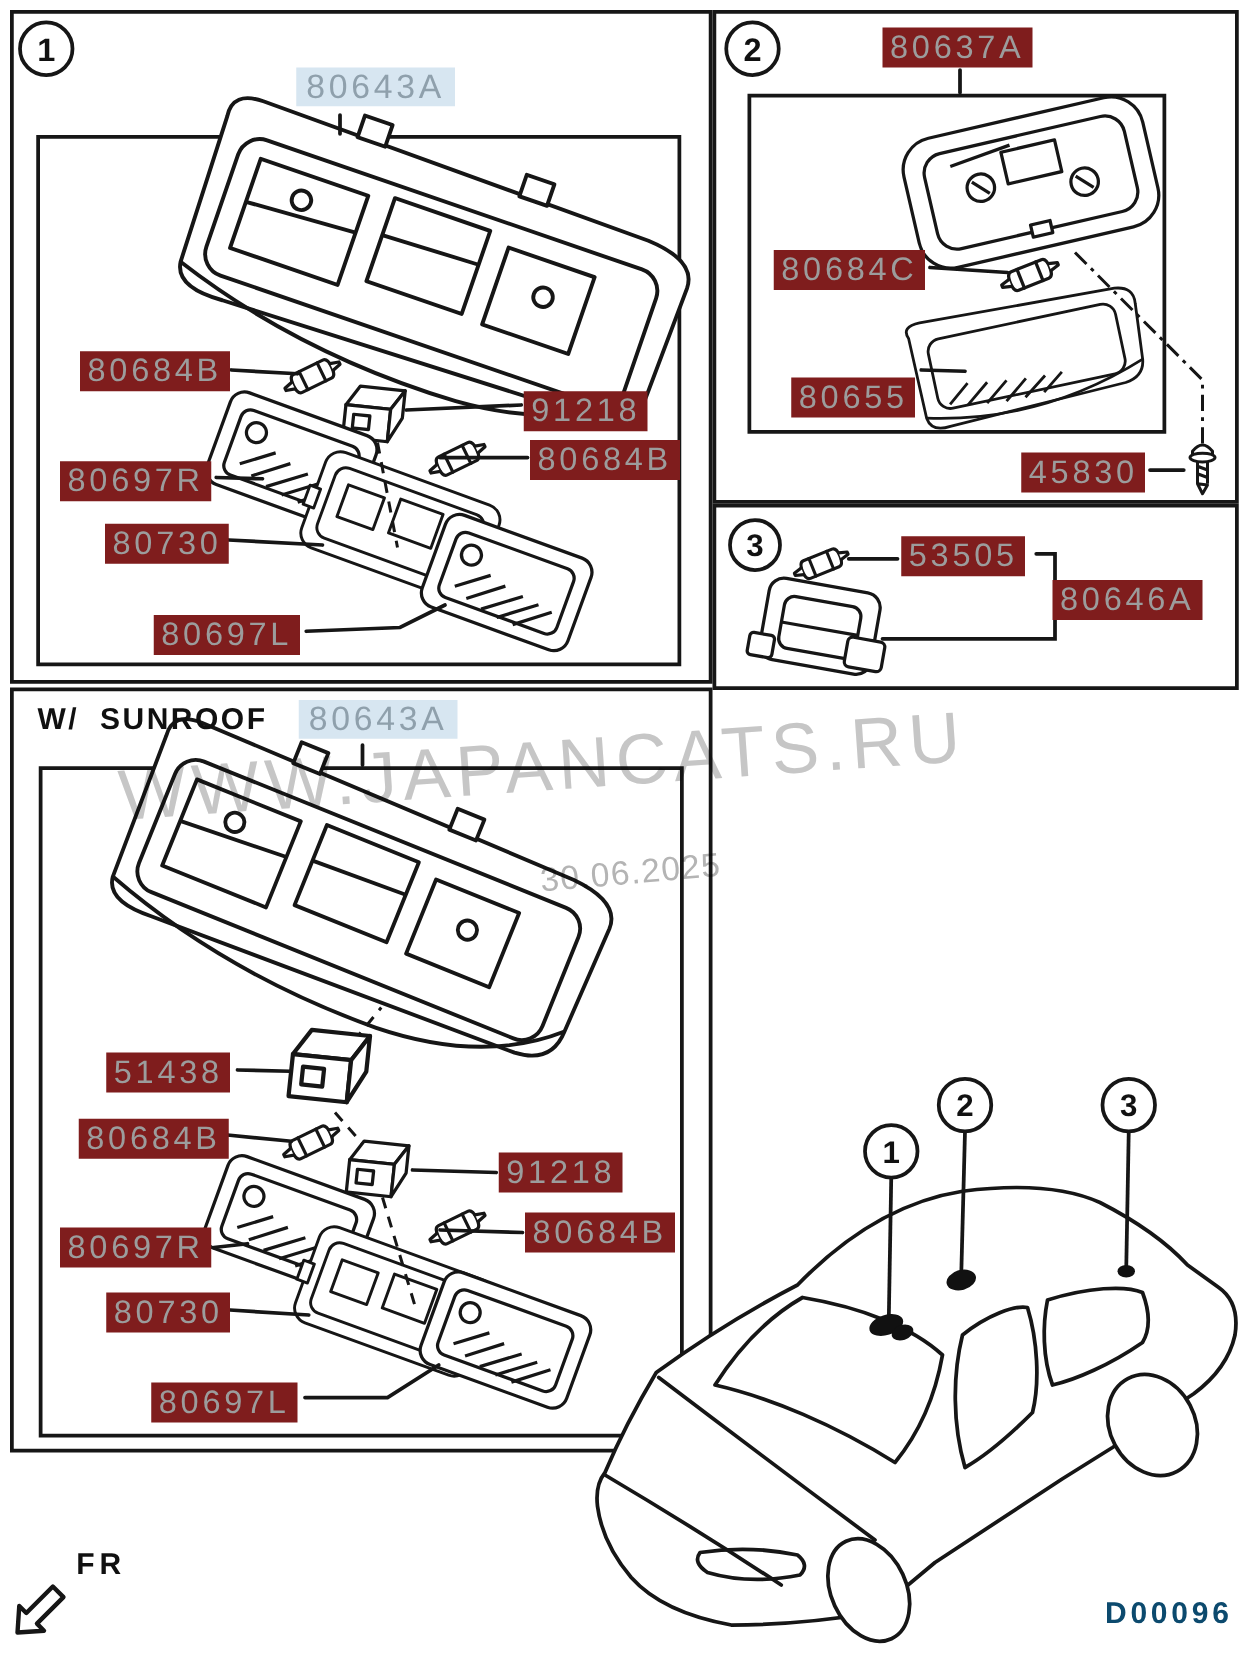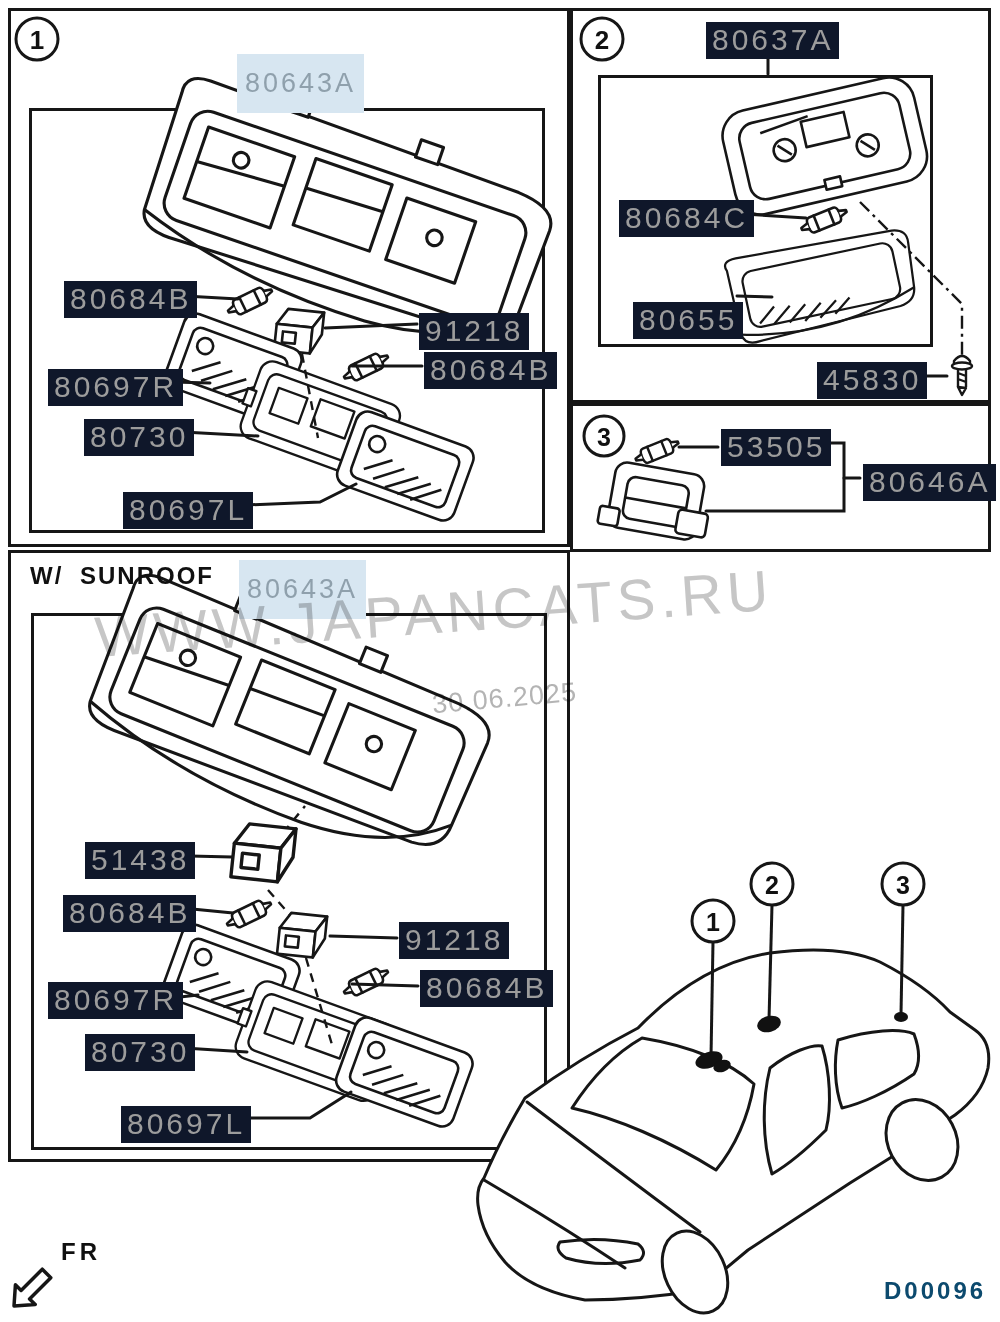--- a/index.html
+++ b/index.html
@@ -3,24 +3,24 @@
 <meta charset="utf-8">
 <style>
   html,body { margin:0; padding:0; background:#ffffff; }
   .canvas {
     position:relative; width:1000px; height:1322px; background:#ffffff;
     font-family:"Liberation Sans", sans-serif; overflow:hidden;
   }
   .bx { position:absolute; border:3px solid #161616; box-sizing:border-box; background:transparent; z-index:1; }
   svg.overlay { position:absolute; left:0; top:0; z-index:2; }
   .plabel {
-    position:absolute; z-index:3; font-size:30px; letter-spacing:3px;
-    color:#9c9c9c; background:#0f172a; padding:1px 6px; line-height:1.15; white-space:nowrap;
-  }
-  .plabel.hl { background:#d7e6f1; color:#8fa0ac; font-size:27px; padding:14px 8px; }
+    position:absolute; z-index:3; font-size:26px; letter-spacing:3px;
+    color:#9c9c9c; background:#7f1d1d; padding:1px 6px; line-height:1.15; white-space:nowrap;
+  }
+  .plabel.hl { background:#d7e6f1; color:#8fa0ac; font-size:27px; padding:0 8px; }
   .sec-title {
     position:absolute; z-index:3; font-size:24px; font-weight:bold;
     letter-spacing:2px; word-spacing:8px; color:#101010; white-space:nowrap;
   }
   .wm {
     position:absolute; left:95px; top:604px; z-index:4; font-size:57px; letter-spacing:5px;
     color:#c6c6c6; mix-blend-mode:multiply; transform:rotate(-4deg); transform-origin:0 50%;
     white-space:nowrap;
   }
   .wm-date {
@@ -237,21 +237,21 @@
   <div class="plabel" style="left:48px;top:369px;">80697R</div>
   <div class="plabel" style="left:84px;top:419px;">80730</div>
   <div class="plabel" style="left:123px;top:492px;">80697L</div>
 
   <div class="plabel" style="left:706px;top:22px;">80637A</div>
   <div class="plabel" style="left:619px;top:200px;">80684C</div>
   <div class="plabel" style="left:633px;top:302px;">80655</div>
   <div class="plabel" style="left:817px;top:362px;">45830</div>
 
   <div class="plabel" style="left:721px;top:429px;">53505</div>
-  <div class="plabel" style="left:863px;top:464px;">80646A</div>
+  <div class="plabel" style="left:842px;top:464px;">80646A</div>
 
   <div class="sec-title" style="left:30px;top:535px;margin-top:27px;">W/ SUNROOF</div>
   <div class="plabel hl" style="left:239px;top:560px;">80643A</div>
   <div class="plabel" style="left:85px;top:842px;">51438</div>
   <div class="plabel" style="left:63px;top:895px;">80684B</div>
   <div class="plabel" style="left:399px;top:922px;">91218</div>
   <div class="plabel" style="left:48px;top:982px;">80697R</div>
   <div class="plabel" style="left:420px;top:970px;">80684B</div>
   <div class="plabel" style="left:85px;top:1034px;">80730</div>
   <div class="plabel" style="left:121px;top:1106px;">80697L</div>

